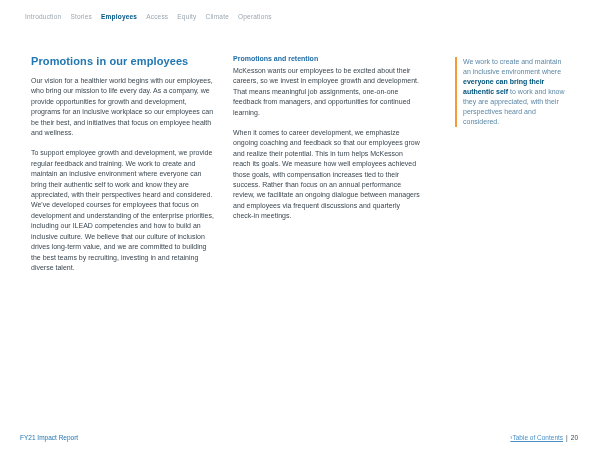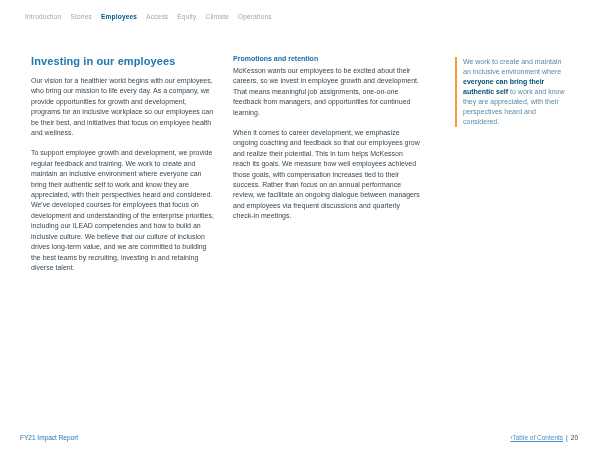--- a/index.html
+++ b/index.html
@@ -106,21 +106,21 @@
   <a class="nav-item">Introduction</a>
   <a class="nav-item">Stories</a>
   <a class="nav-item active">Employees</a>
   <a class="nav-item">Access</a>
   <a class="nav-item">Equity</a>
   <a class="nav-item">Climate</a>
   <a class="nav-item">Operations</a>
 </nav>
 
 <section class="col col-1">
-  <h1 class="page-heading">Investing in our employees</h1>
+  <h1 class="page-heading">Promotions in our employees</h1>
   <p class="body-copy">Our vision for a healthier world begins with our employees, who bring our mission to life every day. As a company, we provide opportunities for growth and development, programs for an inclusive workplace so our employees can be their best, and initiatives that focus on employee health and wellness.</p>
   <p class="body-copy">To support employee growth and development, we provide regular feedback and training. We work to create and maintain an inclusive environment where everyone can bring their authentic self to work and know they are appreciated, with their perspectives heard and considered. We've developed courses for employees that focus on development and understanding of the enterprise priorities, including our ILEAD competencies and how to build an inclusive culture. We believe that our culture of inclusion drives long-term value, and we are committed to building the best teams by recruiting, investing in and retaining diverse talent.</p>
 </section>
 
 <section class="col col-2">
   <h2 class="sub-heading">Promotions and retention</h2>
   <p class="body-copy">McKesson wants our employees to be excited about their careers, so we invest in employee growth and development. That means meaningful job assignments, one-on-one feedback from managers, and opportunities for continued learning.</p>
   <p class="body-copy">When it comes to career development, we emphasize ongoing coaching and feedback so that our employees grow and realize their potential. This in turn helps McKesson reach its goals. We measure how well employees achieved those goals, with compensation increases tied to their success. Rather than focus on an annual performance review, we facilitate an ongoing dialogue between managers and employees via frequent discussions and quarterly check-in meetings.</p>
 </section>
 

